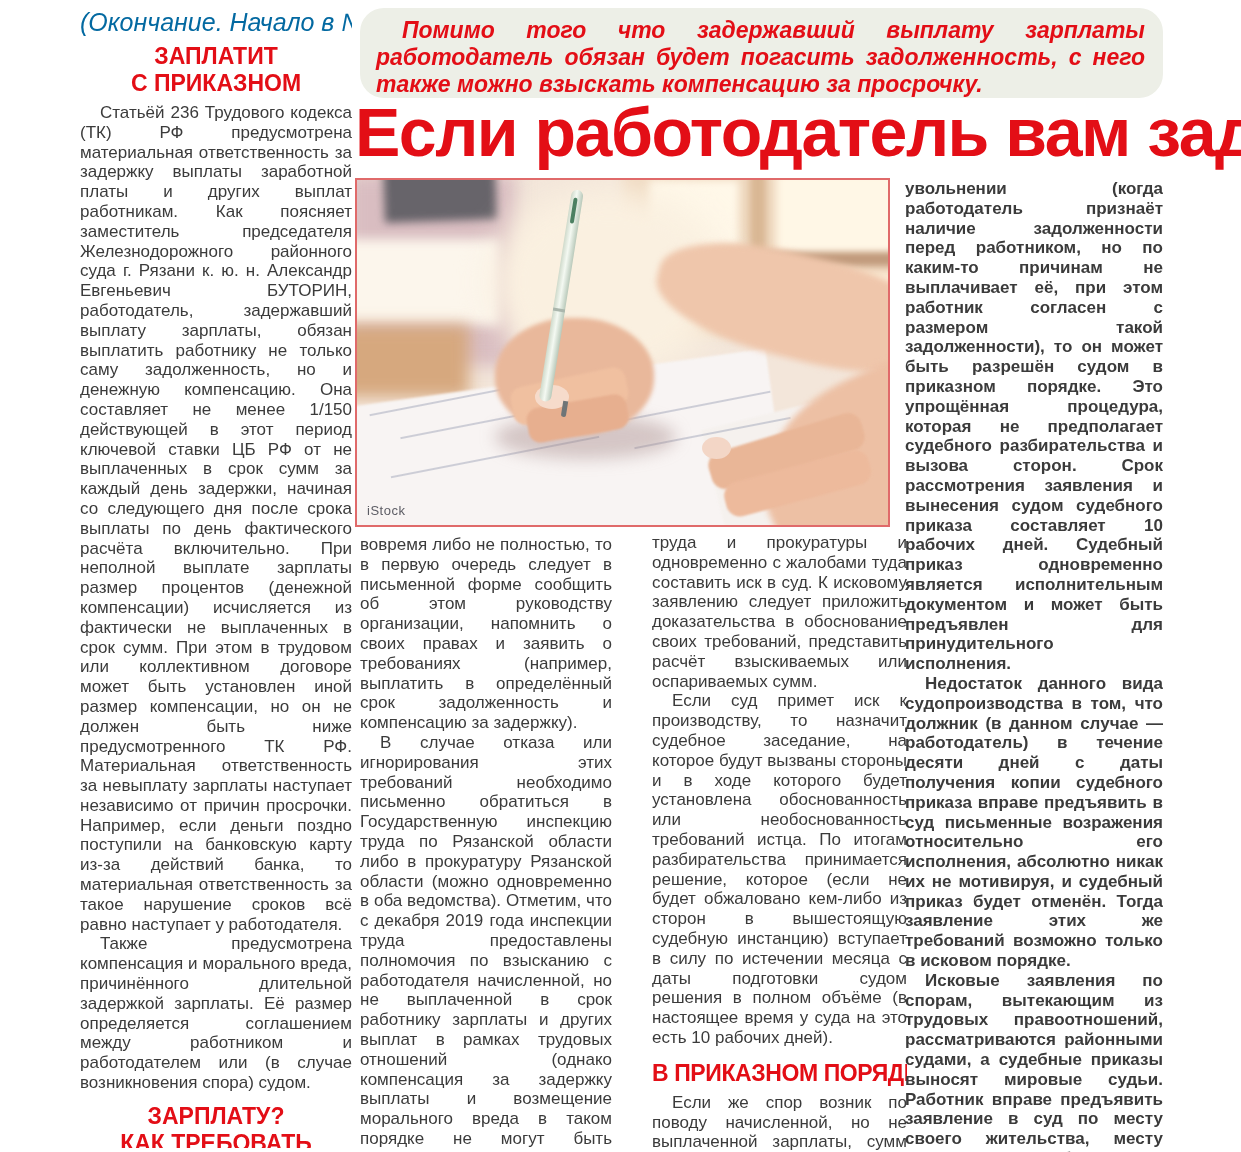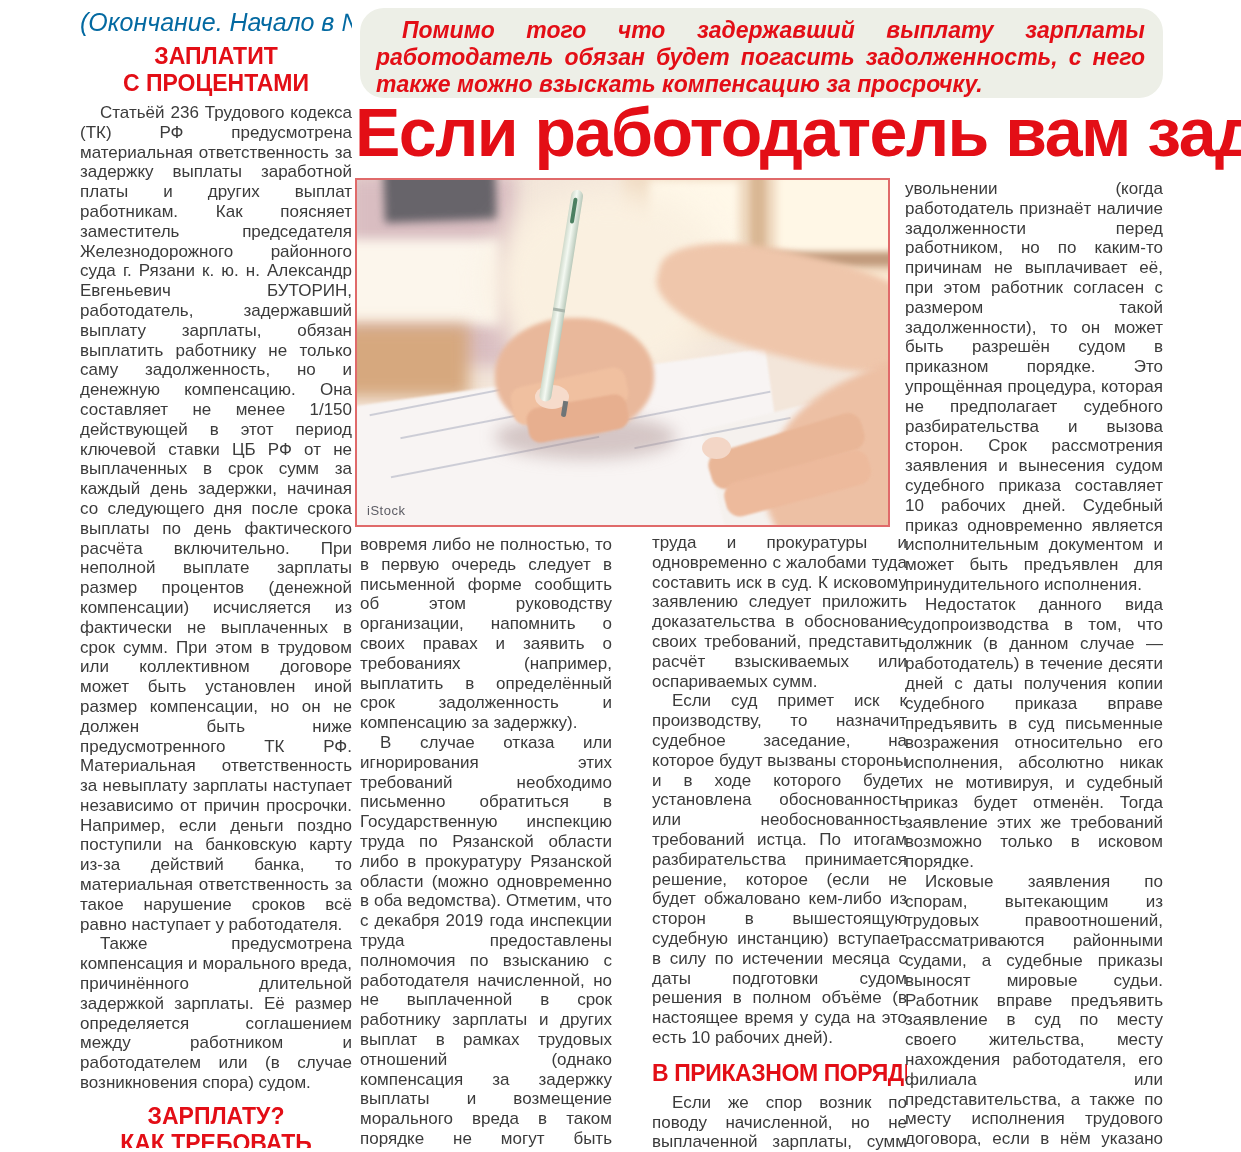--- a/index.html
+++ b/index.html
@@ -8,21 +8,21 @@
   .page { position: relative; width: 1241px; height: 1152px; background: #fff; overflow: hidden; }
 
   .col { position: absolute; overflow: hidden; text-align: justify; }
   .body-text p { font-size: 17px; line-height: 19.8px; text-indent: 20px; margin: 0; color: #3b3b3b;
                  hyphens: auto; -webkit-hyphens: auto; }
   .body-text p.flush { text-indent: 0; }
 
   .left-col   { left: 80px;  top: 8px;   width: 272px; height: 1140px; }
   .col2       { left: 360px; top: 535px; width: 252px; height: 619px; }
   .col3       { left: 633px; top: 533px; width: 255px; height: 619px; margin-left: 19px; }
-  .col4       { left: 905px; top: 179px; width: 258px; height: 973px; }
+  .col4       { left: 905px; top: 179px; width: 258px; height: 973px; font-weight: bold; }
 
   .continuation-note { font-style: italic; font-size: 25px; color: #0369a1; text-align: center;
                        text-indent: 0; margin-bottom: 6px; white-space: nowrap; }
 
   .red-heading { color: #e30e16; font-weight: bold; font-size: 23px; line-height: 27px;
                  text-align: center; margin: 2px 0 6px 0; }
   .red-heading p { margin: 0; text-indent: 0; text-align: center; }
   .sub-heading { margin-top: 10px; margin-bottom: 5px; }
   .sub-heading-one-line { margin-top: 12px; margin-bottom: 6px; white-space: nowrap; letter-spacing: -0.4px; }
 
@@ -73,21 +73,21 @@
 </style>
 </head>
 <body>
 
 <div class="page">
 
   <div class="col left-col">
     <div class="continuation-note">(Окончание. Начало в № 21.)</div>
     <div class="red-heading">
         <p>ЗАПЛАТИТ</p>
-        <p>С ПРОЦЕНТАМИ</p>
+        <p>С ПРИКАЗНОМ</p>
       </div>
     <div class="body-text">
         <p>Статьёй 236 Трудового кодекса (ТК) РФ предусмотрена материальная ответственность за задержку выплаты заработной платы и других выплат работникам. Как поясняет заместитель председателя Железнодорожного районного суда г. Рязани к. ю. н. Александр Евгеньевич БУТОРИН, работодатель, задержавший выплату зарплаты, обязан выплатить работнику не только саму задолженность, но и денежную компенсацию. Она составляет не менее 1/150 действующей в этот период ключевой ставки ЦБ РФ от не выплаченных в срок сумм за каждый день задержки, начиная со следующего дня после срока выплаты по день фактического расчёта включительно. При неполной выплате зарплаты размер процентов (денежной компенсации) исчисляется из фактически не выплаченных в срок сумм. При этом в трудовом или коллективном договоре может быть установлен иной размер компенсации, но он не должен быть ниже предусмотренного ТК РФ. Материальная ответственность за невыплату зарплаты наступает независимо от причин просрочки. Например, если деньги поздно поступили на банковскую карту из-за действий банка, то материальная ответственность за такое нарушение сроков всё равно наступает у работодателя.</p>
         <p>Также предусмотрена компенсация и морального вреда, причинённого длительной задержкой зарплаты. Её размер определяется соглашением между работником и работодателем или (в случае возникновения спора) судом.</p>
       </div>
     <div class="red-heading sub-heading">
         <p>ЗАРПЛАТУ?</p>
         <p>КАК ТРЕБОВАТЬ</p>
       </div>
 

